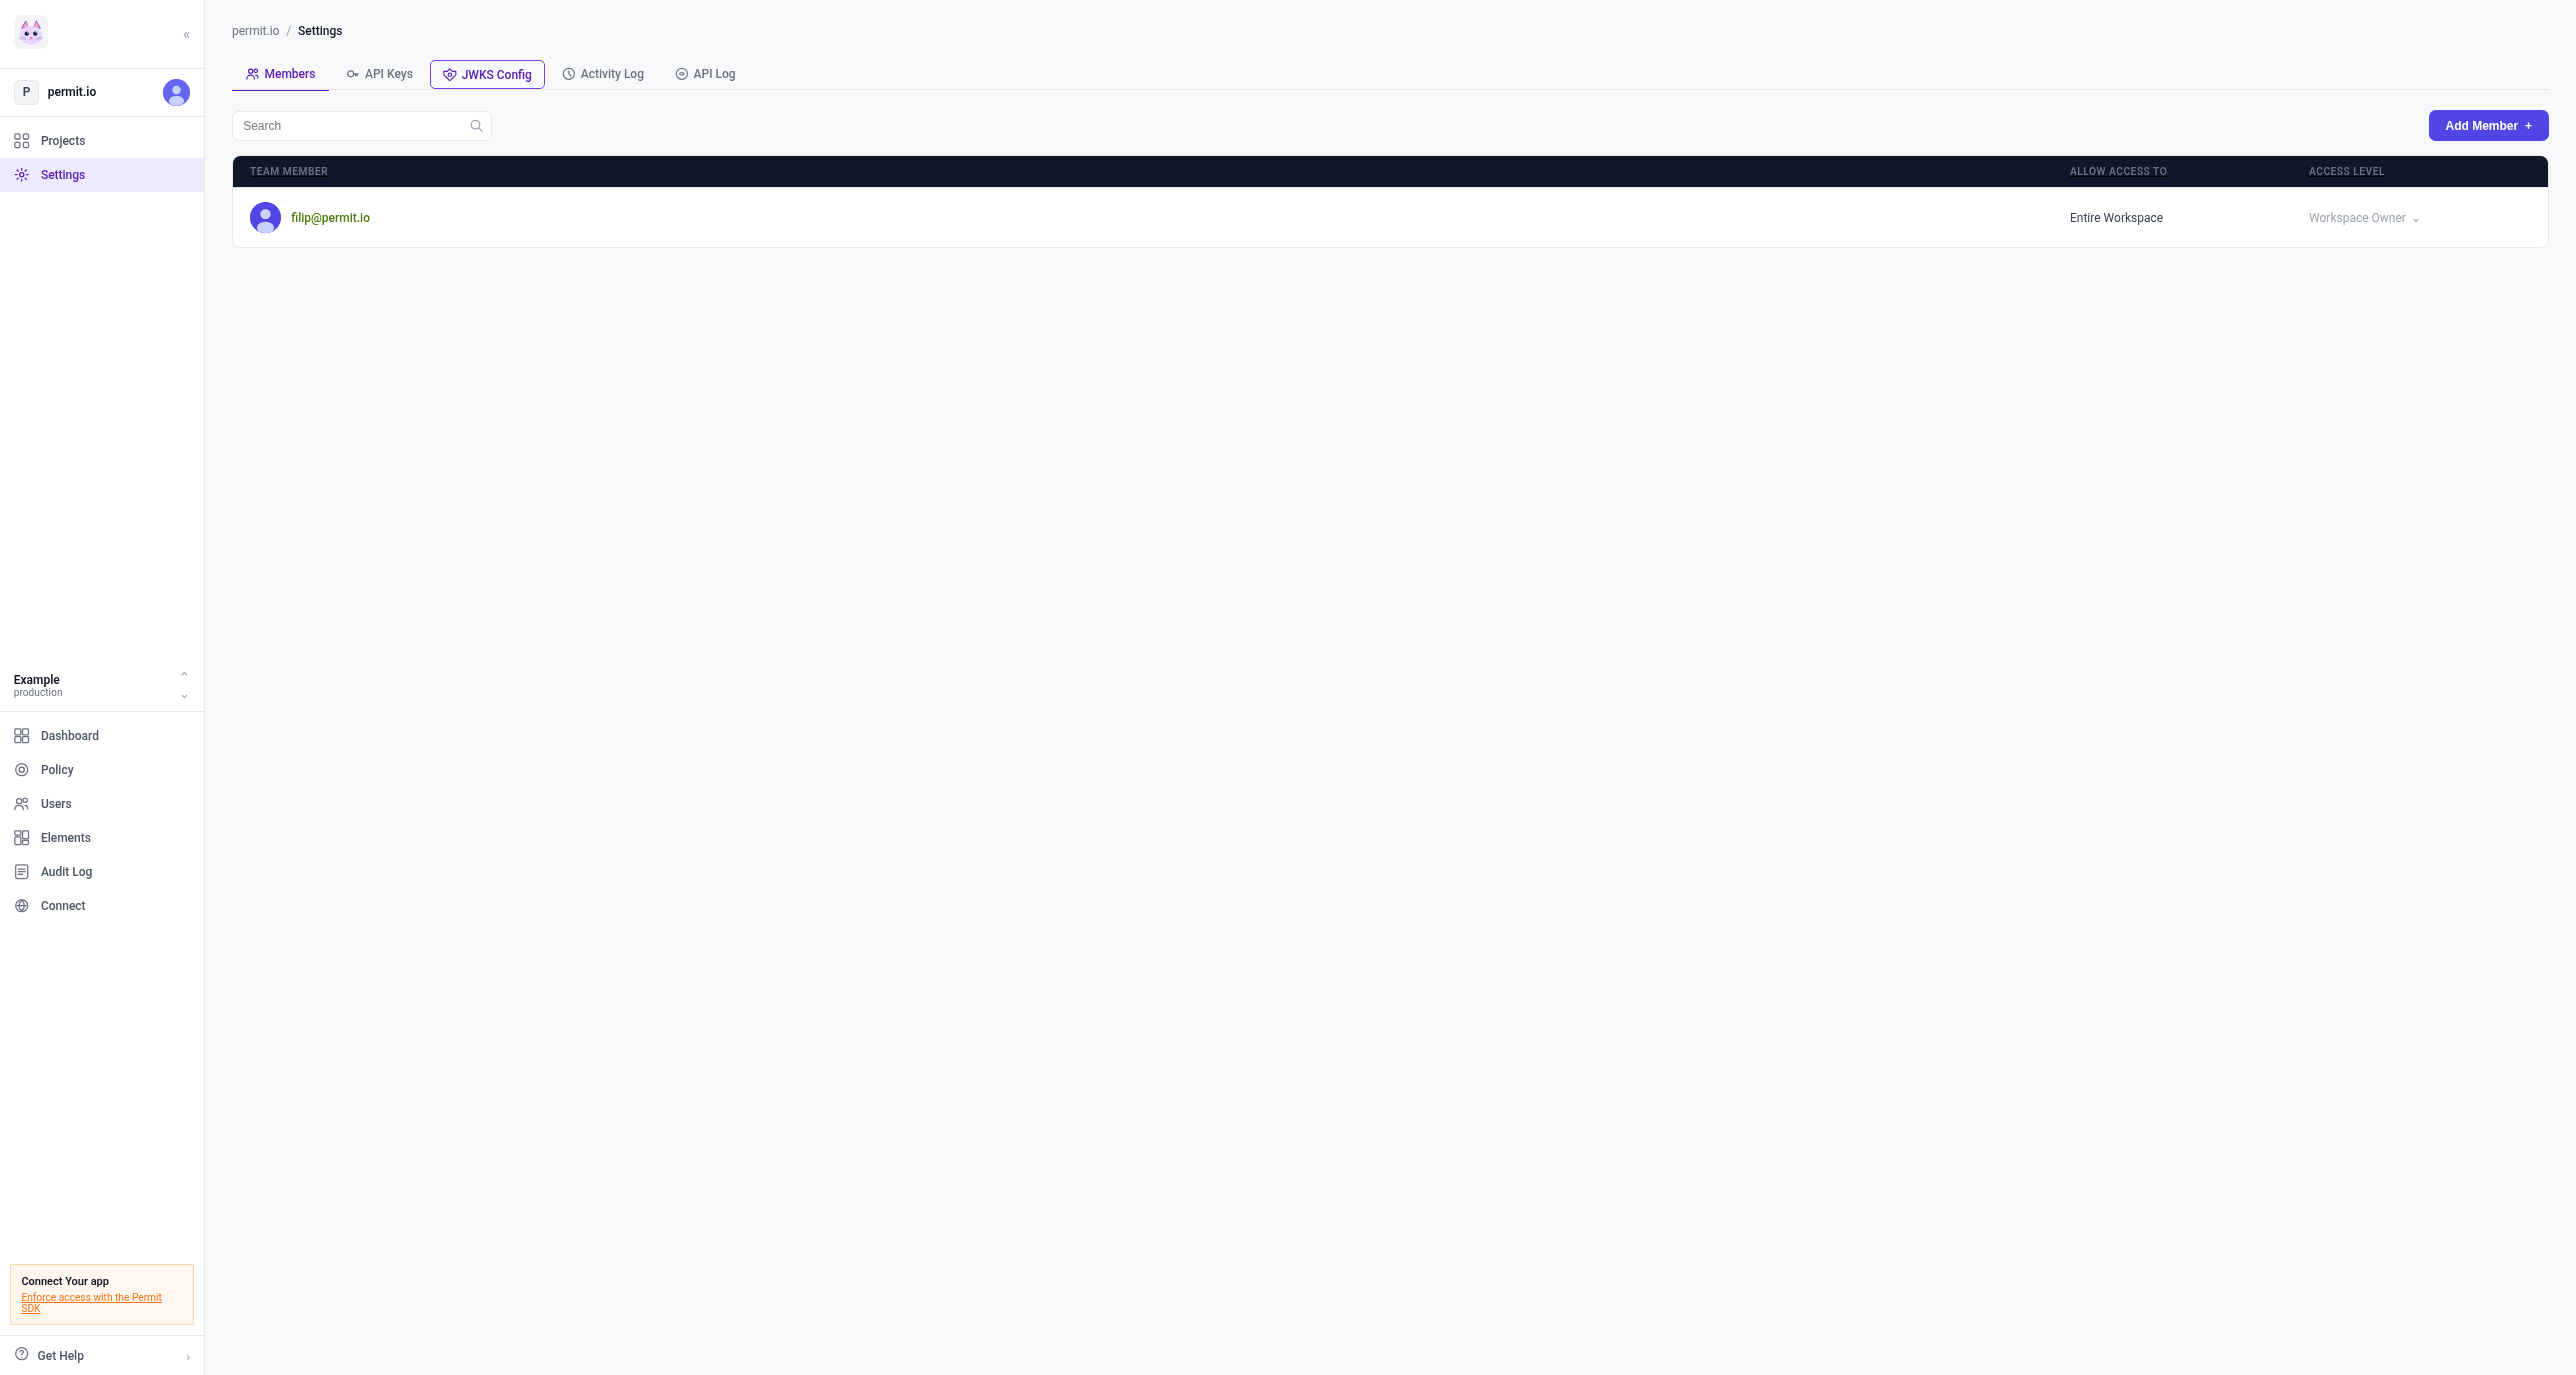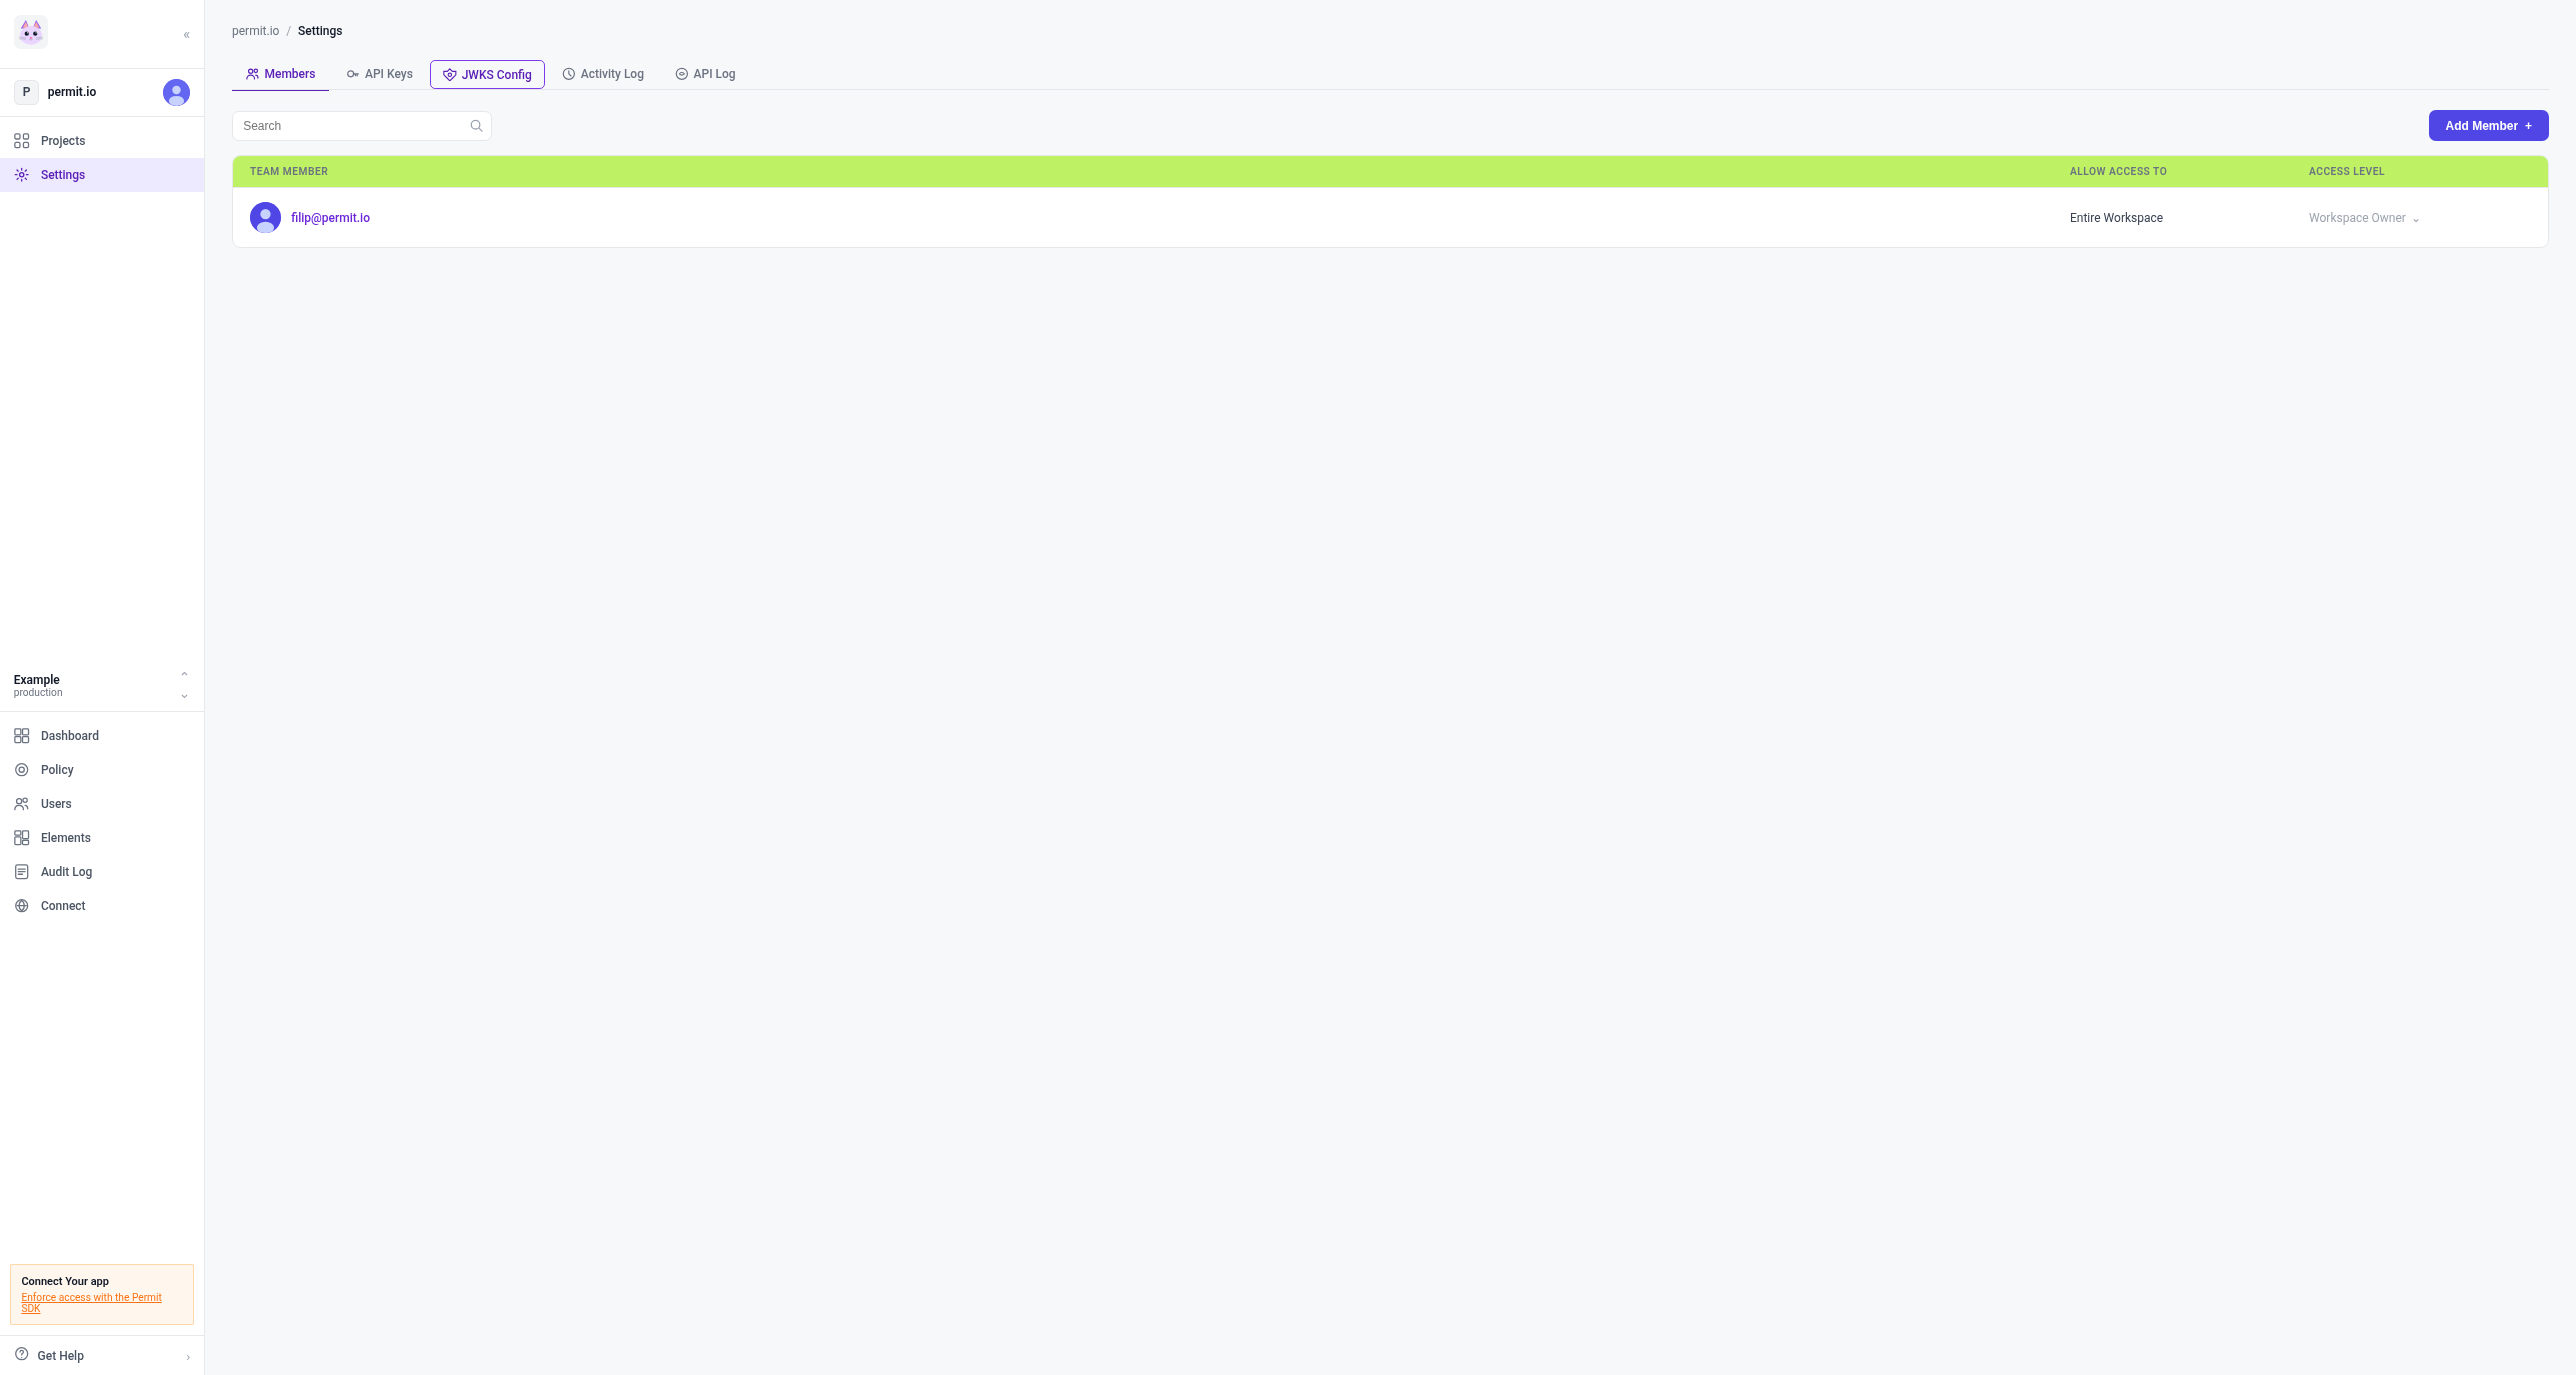--- a/index.html
+++ b/index.html
@@ -293,22 +293,23 @@
     .members-table {
       background: white;
       border: 0.9px solid #e5e7eb;
       border-radius: 8.5px;
       overflow: hidden;
     }
     .table-header {
       display: grid;
       grid-template-columns: 1fr 239px 222px;
       padding: 10.2px 17px;
-      background: #bef264;
+      background: #0f172a;
       border-bottom: 0.9px solid #e5e7eb;
+      text-decoration: underline;
     }
     .table-header-cell {
       font-size: 10.2px;
       font-weight: 600;
       color: #6b7280;
       text-transform: uppercase;
       letter-spacing: 0.05em;
     }
     .table-row {
       display: grid;
@@ -335,21 +336,21 @@
       justify-content: center;
       overflow: hidden;
       flex-shrink: 0;
     }
     .member-avatar svg {
       width: 31px;
       height: 31px;
     }
     .member-email {
       font-size: 12px;
-      color: #6d28d9;
+      color: #4d7c0f;
       font-weight: 500;
     }
     .access-to-cell {
       font-size: 12px;
       color: #374151;
     }
     .access-level-cell {
       display: flex;
       align-items: center;
       gap: 5.1px;

